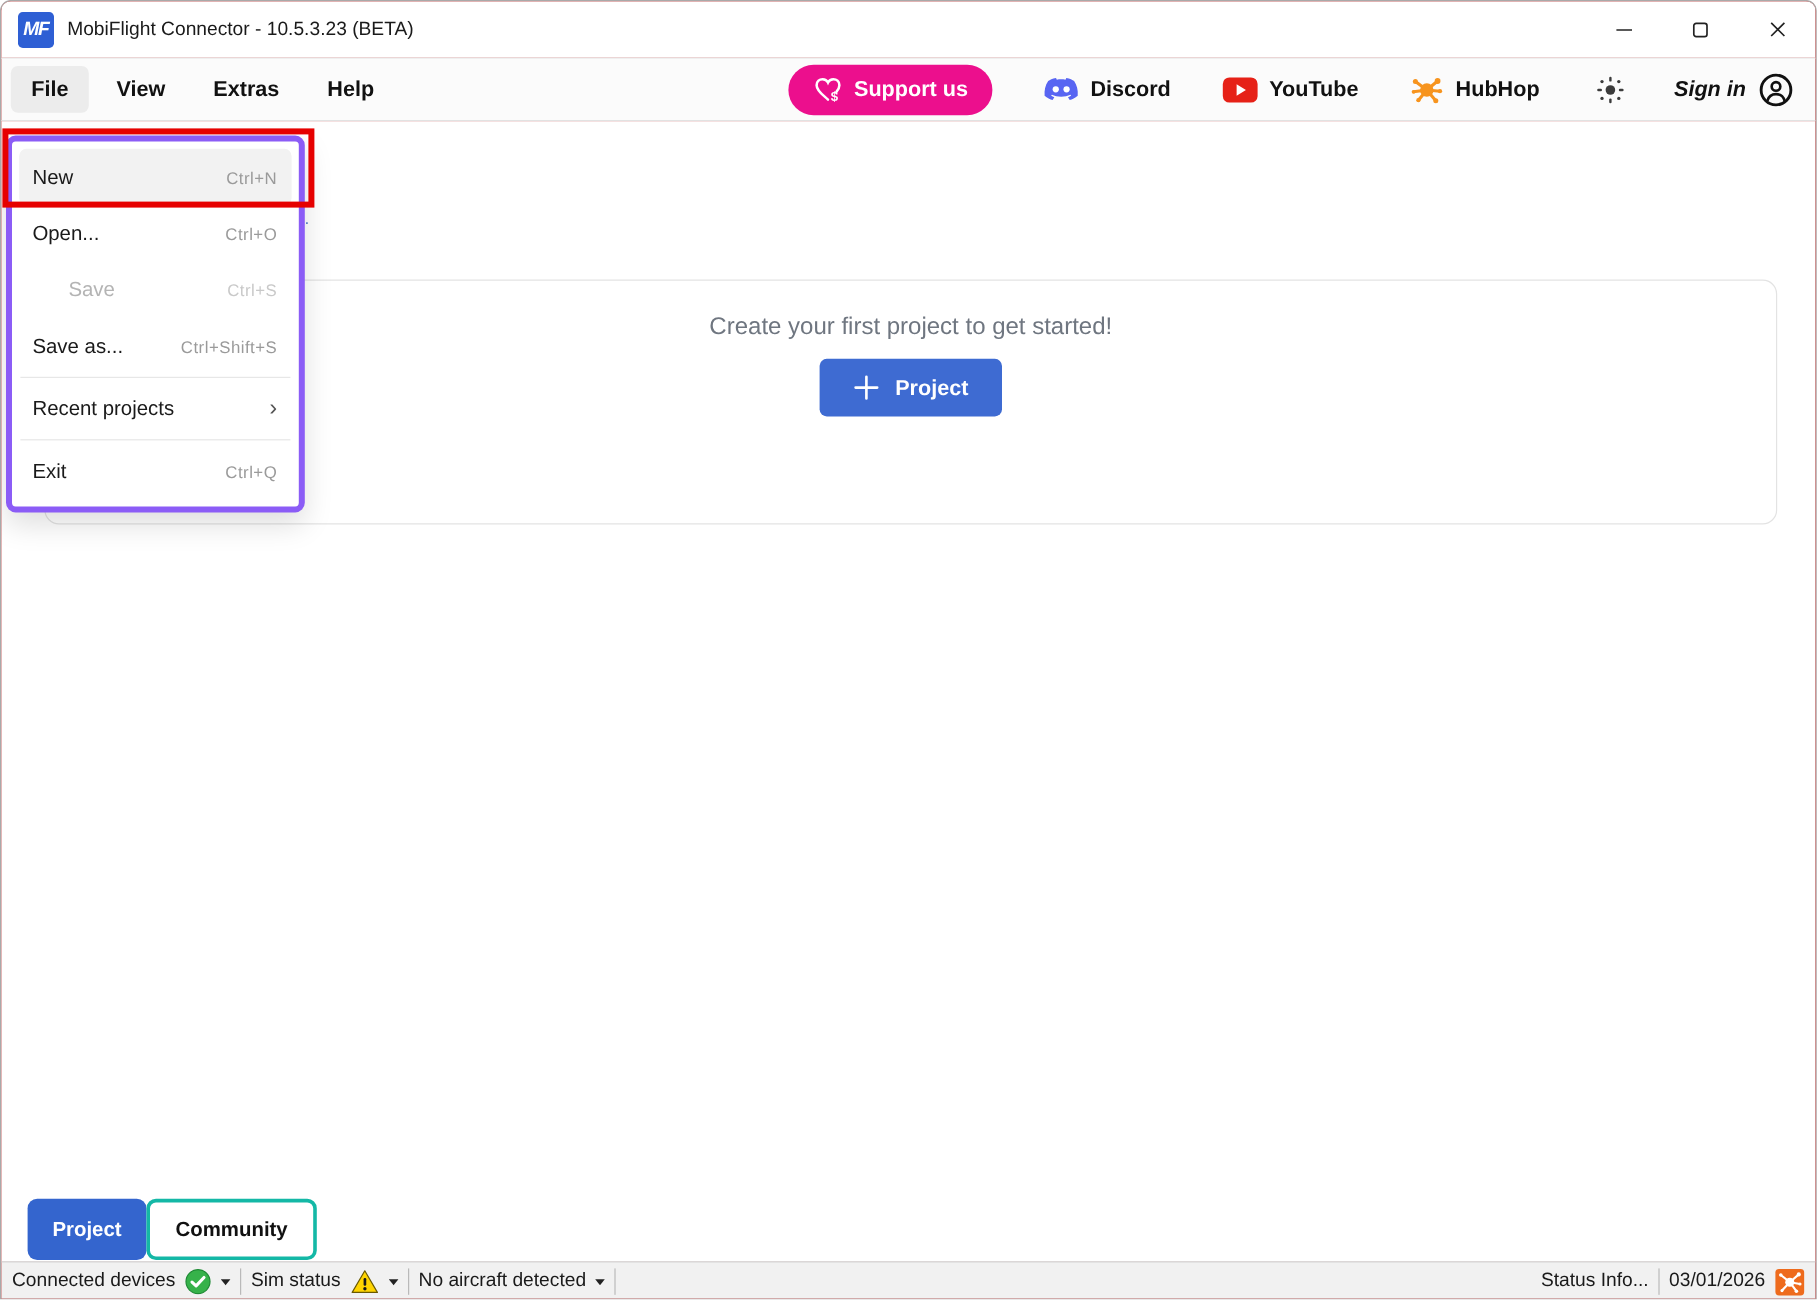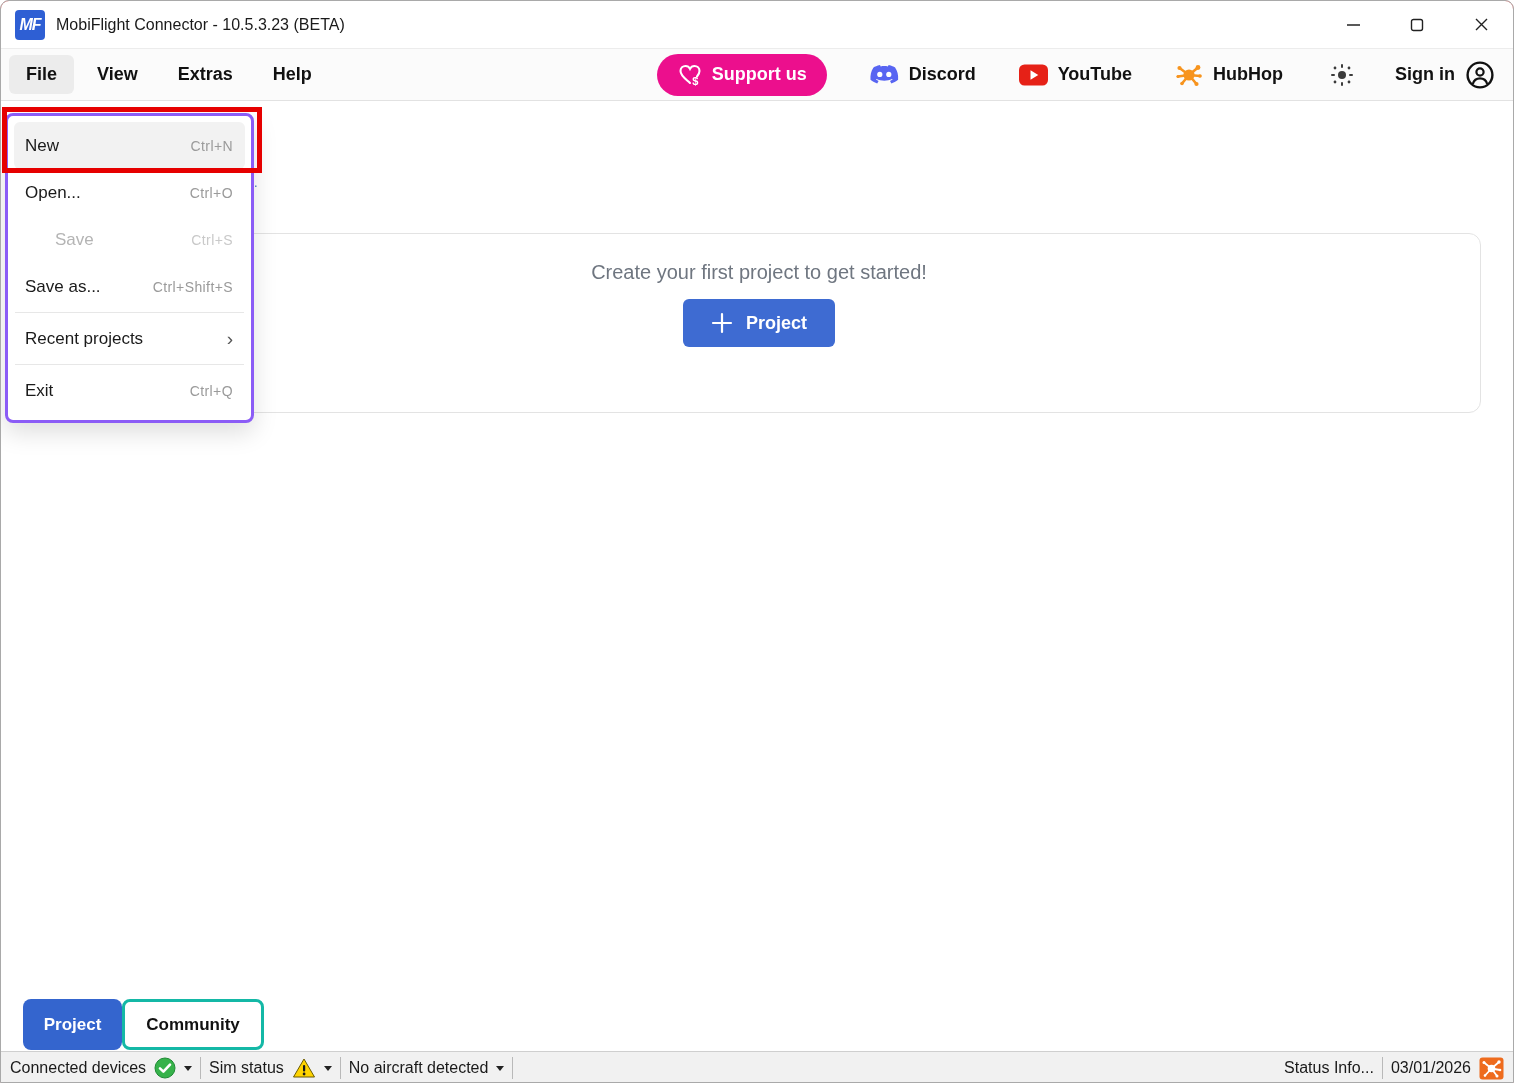--- a/index.html
+++ b/index.html
@@ -31,40 +31,40 @@
   .menu-item + .menu-item { margin-left:6px; }
   .menu-spacer { flex:1; }
   .nav-group { display:flex; align-items:center; gap:9px; margin-left:42px; }
   .nav-label { font-size:18px; font-weight:bold; color:#111; }
   .support-pill {
     display:flex; align-items:center; gap:9px; background:#ec0f8d; color:#fff;
     border:none; border-radius:22px; padding:9px 20px; font-size:18px; font-weight:bold;
     font-family:inherit;
   }
   .sun-wrap { margin-left:46px; display:flex; align-items:center; }
-  .signin-wrap { margin-left:40px; display:flex; align-items:center; gap:10px; }
+  .signin-wrap { margin-left:40px; display:flex; align-items:center; gap:10px;font-style:italic; }
 
   
   .main { position:relative; height:950px; background:#fff; }
   .link-fragment { position:absolute; left:250px; top:74px; font-size:13px; color:#4472c4; }
   .card {
-    position:absolute; left:36px; top:132px; width:1444px; height:180px;
+    position:absolute; left:36px; top:132px; width:1444px; height:204px;
     background:#fff; border:1px solid #e3e3e3; border-radius:12px; text-align:center;
   }
   .card-title { margin-top:27px; font-size:20px; color:#6f7680; }
   .project-btn {
     margin-top:15px; background:#3e6bd2; color:#fff; border:none; border-radius:6px;
     height:48px; padding:0 28px; font-size:18px; font-weight:bold; font-family:inherit;
     display:inline-flex; align-items:center; gap:13px;
   }
 
   
   .dropdown {
     position:absolute; left:4px; top:12px; width:249px; background:#fff;
-    border:3px solid #8b5cf6; border-radius:8px; padding:6px;
+    border:5px solid #8b5cf6; border-radius:8px; padding:6px;
     box-shadow:0 10px 24px rgba(0,0,0,.13); z-index:5;text-align:center;
   }
   .dd-item {
     height:47px; display:flex; align-items:center; justify-content:space-between;
     padding:0 12px 0 11px; border-radius:6px;
   }
   .dd-item.hover { background:#f2f2f2; }
   .dd-label { font-size:17px; color:#1a1a1a; }
   .dd-shortcut { font-size:14px; color:#9a9a9a; letter-spacing:.4px; }
   .dd-item.disabled .dd-label { color:#b4b4b4;margin-left:30px; }

